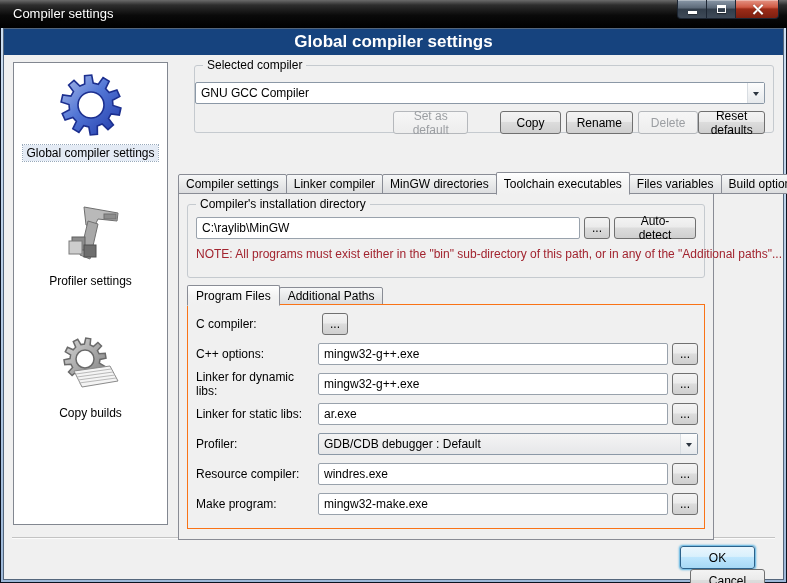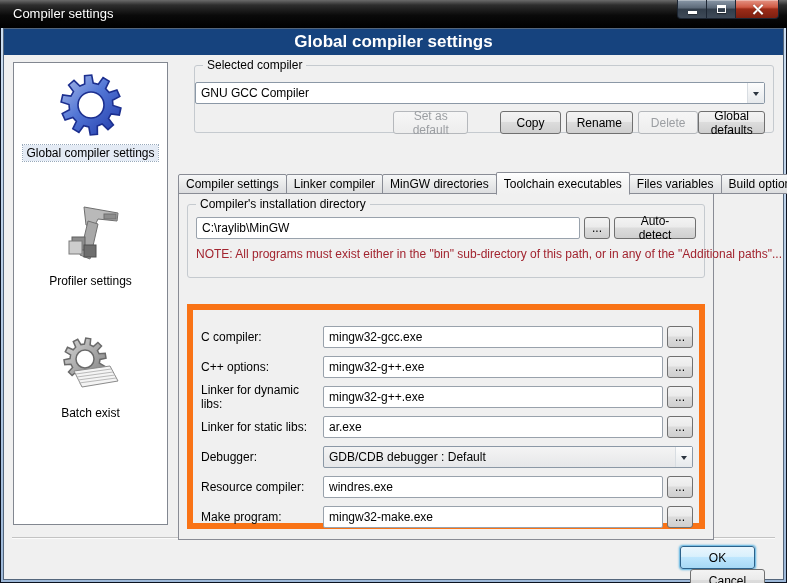--- a/index.html
+++ b/index.html
@@ -58,21 +58,21 @@
   .gb-install{position:absolute;left:8px;right:8px;top:10px;height:74px;}
   .dirrow{position:absolute;left:8px;right:8px;top:12px;height:22px;display:flex;align-items:center;}
   .text-input{height:22px;background:#fff;border:1px solid #99a2ac;border-radius:2px;font-size:12px;padding:0 5px;color:#000;}
   .dir-input{flex:1;}
   .browse-btn{width:26px;height:22px;margin-left:4px;padding:0;flex:none;}
   .autodetect-btn{height:22px;margin-left:4px;width:82px;flex:none;}
   .note{position:absolute;left:8px;top:42px;font-size:12px;color:#a2242f;white-space:nowrap;}
   .subtabstrip{position:absolute;left:8px;top:90px;display:flex;align-items:flex-end;height:21px;}
   .subtab{height:18px;padding:0 8px;font-size:12px;display:flex;align-items:center;background:linear-gradient(#f6f7f8,#eceded 40%,#dcdddf);border:1px solid #898c95;border-radius:2px 2px 0 0;margin-right:-1px;cursor:pointer;}
   .subtab.active{height:21px;background:linear-gradient(#ffffff,#f2f2f2 55%,#f0f0f0);border-bottom:1px solid #f0f0f0;margin-bottom:-1px;z-index:2;position:relative;}
-  .subpanel{position:absolute;left:8px;right:8px;top:110px;bottom:10px;border:6px solid #f97316;background:#f0f0f0;padding:16px 6px 0 8px;}
+  .subpanel{position:absolute;left:8px;right:8px;top:110px;bottom:10px;border:1px solid #f97316;background:#f0f0f0;padding:8px 6px 0 8px;}
   .formrow{display:flex;align-items:center;height:22px;margin-bottom:8px;}
   .frm-label{width:122px;font-size:12px;flex:none;}
   .frm-input{flex:1;}
   .frm-combo{flex:1;background:linear-gradient(#f4f4f4,#e6e7e9);}
   .frm-combo .combo-text{background:transparent;}
   
   .footer-sep{position:absolute;left:8px;right:8px;top:508px;border-top:1px solid #c3c3c3;border-bottom:1px solid #fbfbfb;}
   .footer{position:absolute;right:18px;top:517px;display:flex;flex-direction:column;}
   .btn-ok{width:75px;background:linear-gradient(#eaf6fd,#d9f0fc 45%,#bee6fd 50%,#a7d9f5 100%);border-color:#2c628b;box-shadow:0 0 2px 1px #54b0e0;}
   .btn-cancel{width:75px;margin-left:10px;}
@@ -132,39 +132,39 @@
             <linearGradient id="ggray" x1="0" y1="0" x2="1" y2="1">
               <stop offset="0" stop-color="#d6d6d6"></stop>
                 <stop offset="1" stop-color="#7e7e7e"></stop>
             </linearGradient>
           </defs>
           <polygon fill="url(#ggray)" stroke="#6a6a6a" stroke-width="1.5" points="46.7,33.2 44.5,37.7 38.8,35.2 36.3,37.8 38.7,43.4 34.3,45.7 31.1,40.4 27.6,41.0 26.2,47.0 21.3,46.2 21.9,40.1 18.7,38.5 14.1,42.5 10.5,39.0 14.6,34.4 12.9,31.2 6.8,31.8 6.0,26.8 12.0,25.5 12.6,21.9 7.3,18.8 9.5,14.3 15.2,16.8 17.7,14.2 15.3,8.6 19.7,6.3 22.9,11.6 26.4,11.0 27.8,5.0 32.7,5.8 32.1,11.9 35.3,13.5 39.9,9.5 43.5,13.0 39.4,17.6 41.1,20.8 47.2,20.2 48.0,25.2 42.0,26.5 41.4,30.1"></polygon>
           <circle cx="27" cy="26" r="9" fill="#fff" stroke="#6a6a6a" stroke-width="1.5"></circle>
           <polygon points="16,38 52,33 60,48 24,54" fill="#f4f4f4" stroke="#8a8a8a"></polygon>
           <path d="M18,41 L53,36 M19,44 L55,39 M20,47 L57,42 M21,50 L58,45" stroke="#b9b9b9" fill="none"></path>
         </svg>
-        <span class="side-label">Batch exist</span>
+        <span class="side-label">Copy builds</span>
       </div>
     </div>
 
     <div class="main">
       <div class="groupbox gb-selcomp">
         <span class="legend">Selected compiler</span>
         <div class="combo combo-main">
           <span class="combo-text">GNU GCC Compiler</span>
           <span class="combo-arrow-zone">
               <span class="tri-down"></span>
             </span>
         </div>
         <div class="btnrow">
           <button class="btn disabled b-setdef">Set as default</button>
           <button class="btn b-copy">Copy</button>
           <button class="btn b-rename">Rename</button>
           <button class="btn disabled b-delete">Delete</button>
-          <button class="btn b-reset">Global defaults</button>
+          <button class="btn b-reset">Reset defaults</button>
         </div>
       </div>
     </div>
 
     <div class="tabstrip">
       <div class="tab">Compiler settings</div>
       <div class="tab">Linker compiler</div>
       <div class="tab">MinGW directories</div>
       <div class="tab active">Toolchain executables</div>
       <div class="tab">Files variables</div>
@@ -176,44 +176,47 @@
       <div class="groupbox gb-install">
         <span class="legend">Compiler's installation directory</span>
         <div class="dirrow">
           <input class="text-input dir-input" value="C:\raylib\MinGW" style="">
           <button class="btn browse-btn">...</button>
           <button class="btn autodetect-btn">Auto-detect</button>
         </div>
         <div class="note">NOTE: All programs must exist either in the "bin" sub-directory of this path, or in any of the "Additional paths"...</div>
       </div>
 
+      <div class="subtabstrip">
+        <div class="subtab active">Program Files</div>
+        <div class="subtab">Additional Paths</div>
+      </div>
 
       <div class="subpanel">
         <div class="formrow">
           <span class="frm-label">C compiler:</span>
-          <input class="text-input frm-input" value="mingw32-gcc.exe" style="">
           <button class="btn browse-btn">...</button>
         </div>
         <div class="formrow">
           <span class="frm-label">C++ options:</span>
           <input class="text-input frm-input" value="mingw32-g++.exe" style="">
           <button class="btn browse-btn">...</button>
         </div>
         <div class="formrow">
           <span class="frm-label">Linker for dynamic libs:</span>
           <input class="text-input frm-input" value="mingw32-g++.exe" style="">
           <button class="btn browse-btn">...</button>
         </div>
         <div class="formrow">
           <span class="frm-label">Linker for static libs:</span>
           <input class="text-input frm-input" value="ar.exe" style="">
           <button class="btn browse-btn">...</button>
         </div>
         <div class="formrow">
-          <span class="frm-label">Debugger:</span>
+          <span class="frm-label">Profiler:</span>
           <div class="combo frm-combo">
             <span class="combo-text">GDB/CDB debugger : Default</span>
             <span class="combo-arrow-zone">
                 <span class="tri-down"></span>
               </span>
           </div>
         </div>
         <div class="formrow">
           <span class="frm-label">Resource compiler:</span>
           <input class="text-input frm-input" value="windres.exe" style="">

